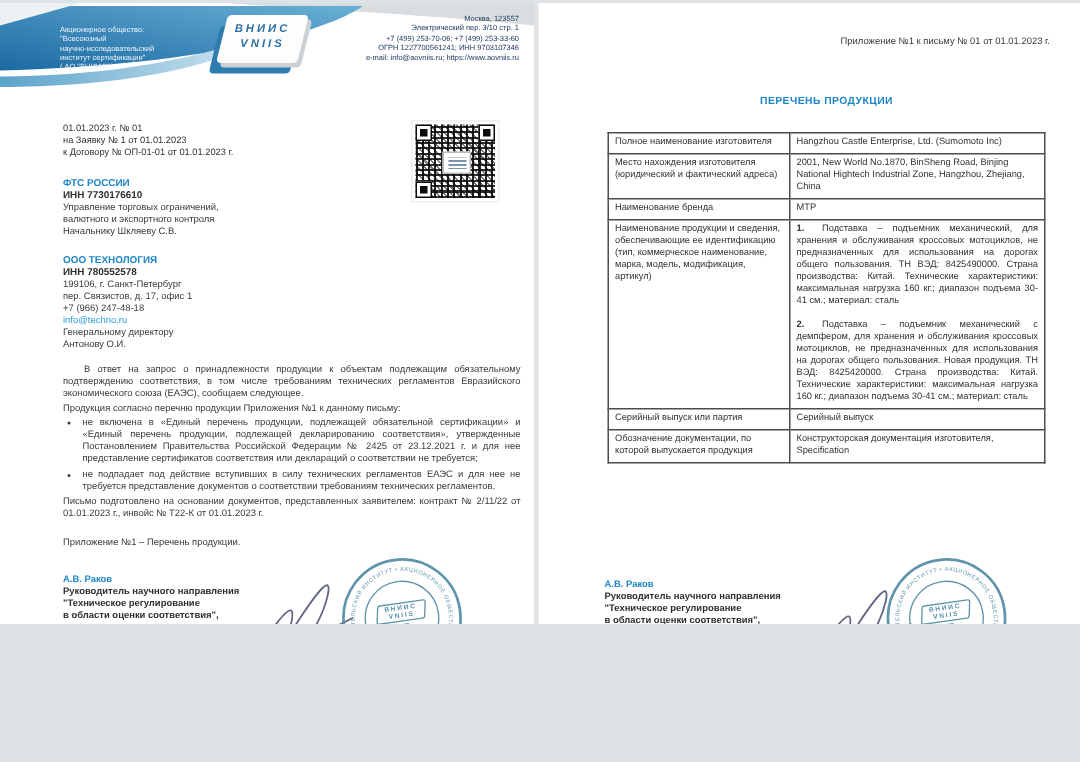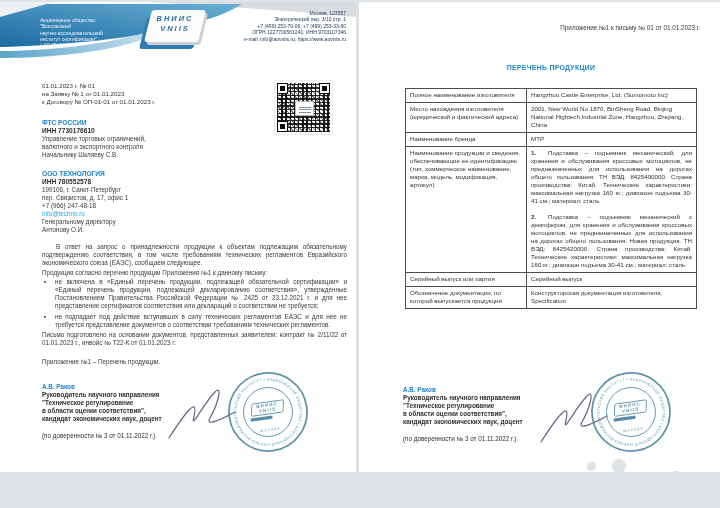--- a/index.html
+++ b/index.html
@@ -1,17 +1,17 @@
 <!DOCTYPE html>
 <html><head>
 <meta charset="utf-8">
 <style>
   html,body{margin:0;padding:0;}
   body{font-family:"Liberation Sans",sans-serif;background:#dde3e7;}
-  .screen{position:relative;width:720px;height:472px;background:#dde3e7;overflow:hidden;}
+  .screen{position:relative;width:720px;height:416px;background:#dde3e7;overflow:hidden;}
   .page{position:absolute;top:2px;height:495px;background:#ffffff;}
   .page-left{left:0;width:356px;}
   .page-right{left:359px;width:361px;}
 
   
   .head-svg{position:absolute;left:0;top:0;}
   .org{position:absolute;left:40px;top:15px;width:110px;font-size:5px;line-height:6.3px;color:#eaf2f8;}
   .contacts{position:absolute;right:10px;top:8px;width:170px;text-align:right;font-size:5px;line-height:6.4px;color:#21395f;}
   .logo{position:absolute;left:148px;top:8px;width:54px;height:32px;}
   .logo-shadow{position:absolute;left:-5px;top:7px;width:100%;height:100%;background:#2e7cb0;transform:skewX(-14deg);border-radius:3px;}

